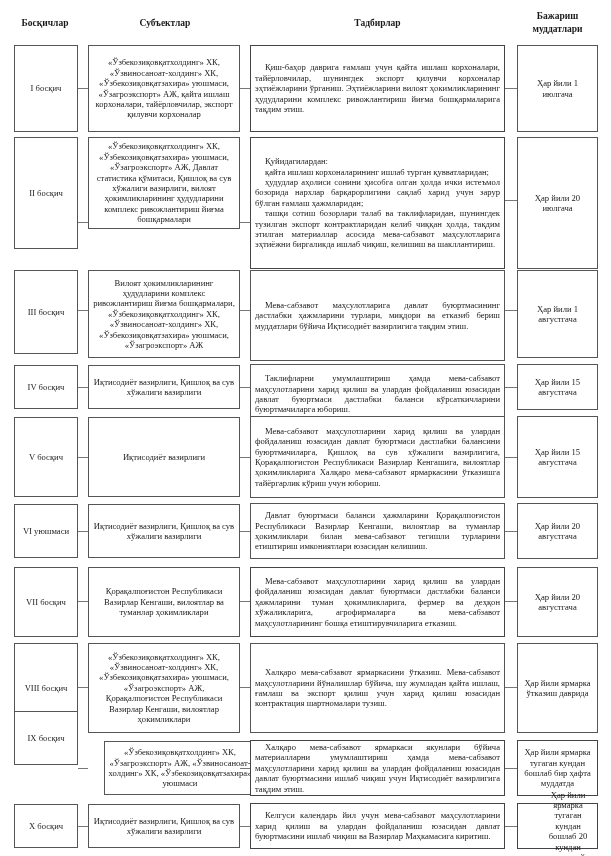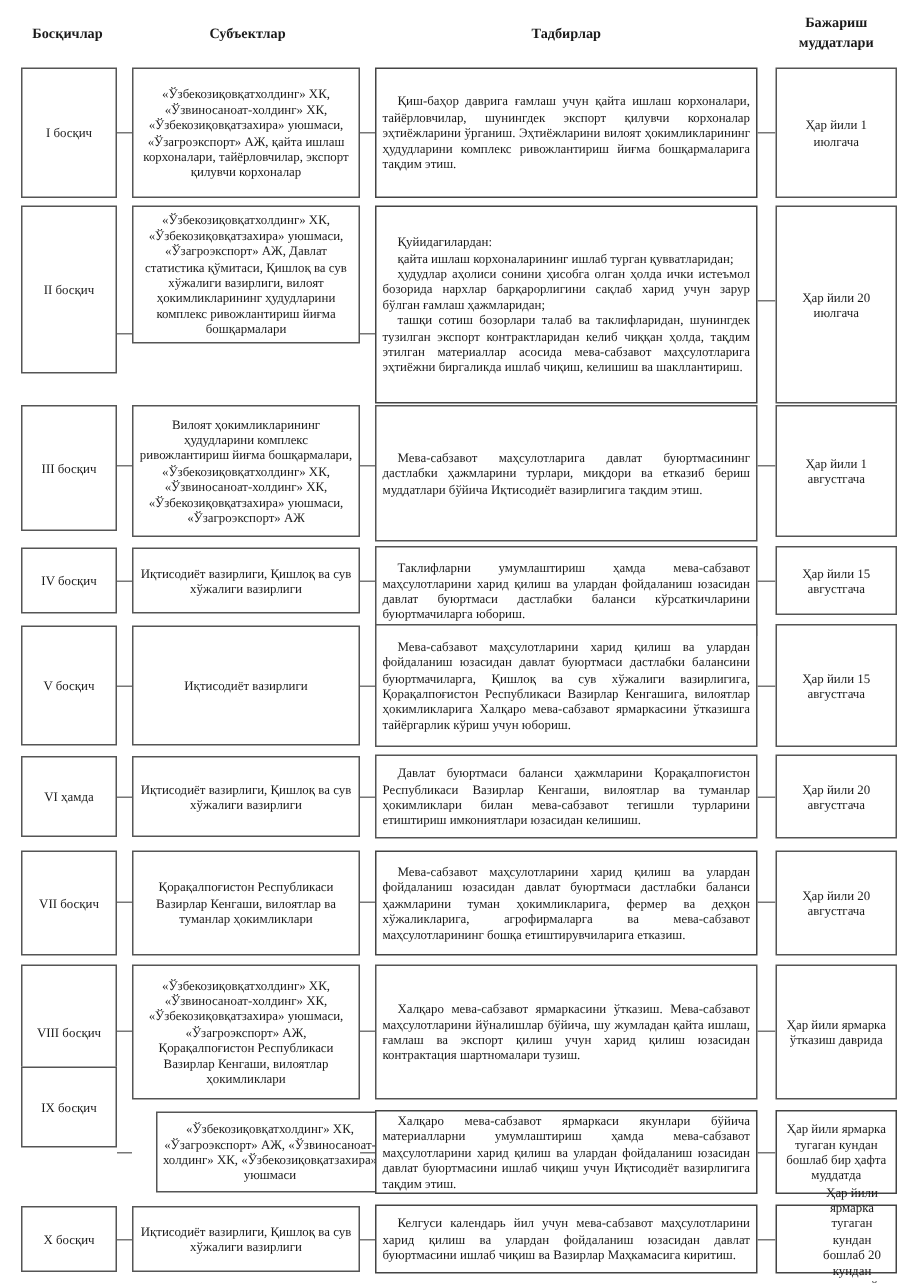--- a/index.html
+++ b/index.html
@@ -116,21 +116,21 @@
       <span>Мева-сабзавот маҳсулотларини харид қилиш ва улардан фойдаланиш юзасидан давлат буюртмаси дастлабки балансини буюртмачиларга, Қишлоқ ва сув хўжалиги вазирлигига, Қорақалпоғистон Республикаси Вазирлар Кенгашига, вилоятлар ҳокимликларига Халқаро мева-сабзавот ярмаркасини ўтказишга тайёргарлик кўриш учун юбориш.</span>
     </div>
   <div class="conn" style="left:505px;width:12px;top:457px;"></div>
   <div class="box term" style="top:416px;height:82px;">
       <span>Ҳар йили 15 августгача</span>
     </div>
 </div>
 
 <div>
   <div class="box stage" style="top:504px;height:54px;">
-      <span>VI ҳамда</span>
+      <span>VI уюшмаси</span>
     </div>
   <div class="conn" style="left:78px;width:10px;top:531px;"></div>
   <div class="box subj" style="top:504px;height:54px;">
       <span>Иқтисодиёт вазирлиги, Қишлоқ ва сув хўжалиги вазирлиги</span>
     </div>
   <div class="conn" style="left:240px;width:10px;top:531px;"></div>
   <div class="box act" style="top:503px;height:56px;">
       <span>Давлат буюртмаси баланси ҳажмларини Қорақалпоғистон Республикаси Вазирлар Кенгаши, вилоятлар ва туманлар ҳокимликлари билан мева-сабзавот тегишли турларини етиштириш имкониятлари юзасидан келишиш.</span>
     </div>
   <div class="conn" style="left:505px;width:12px;top:531px;"></div>

